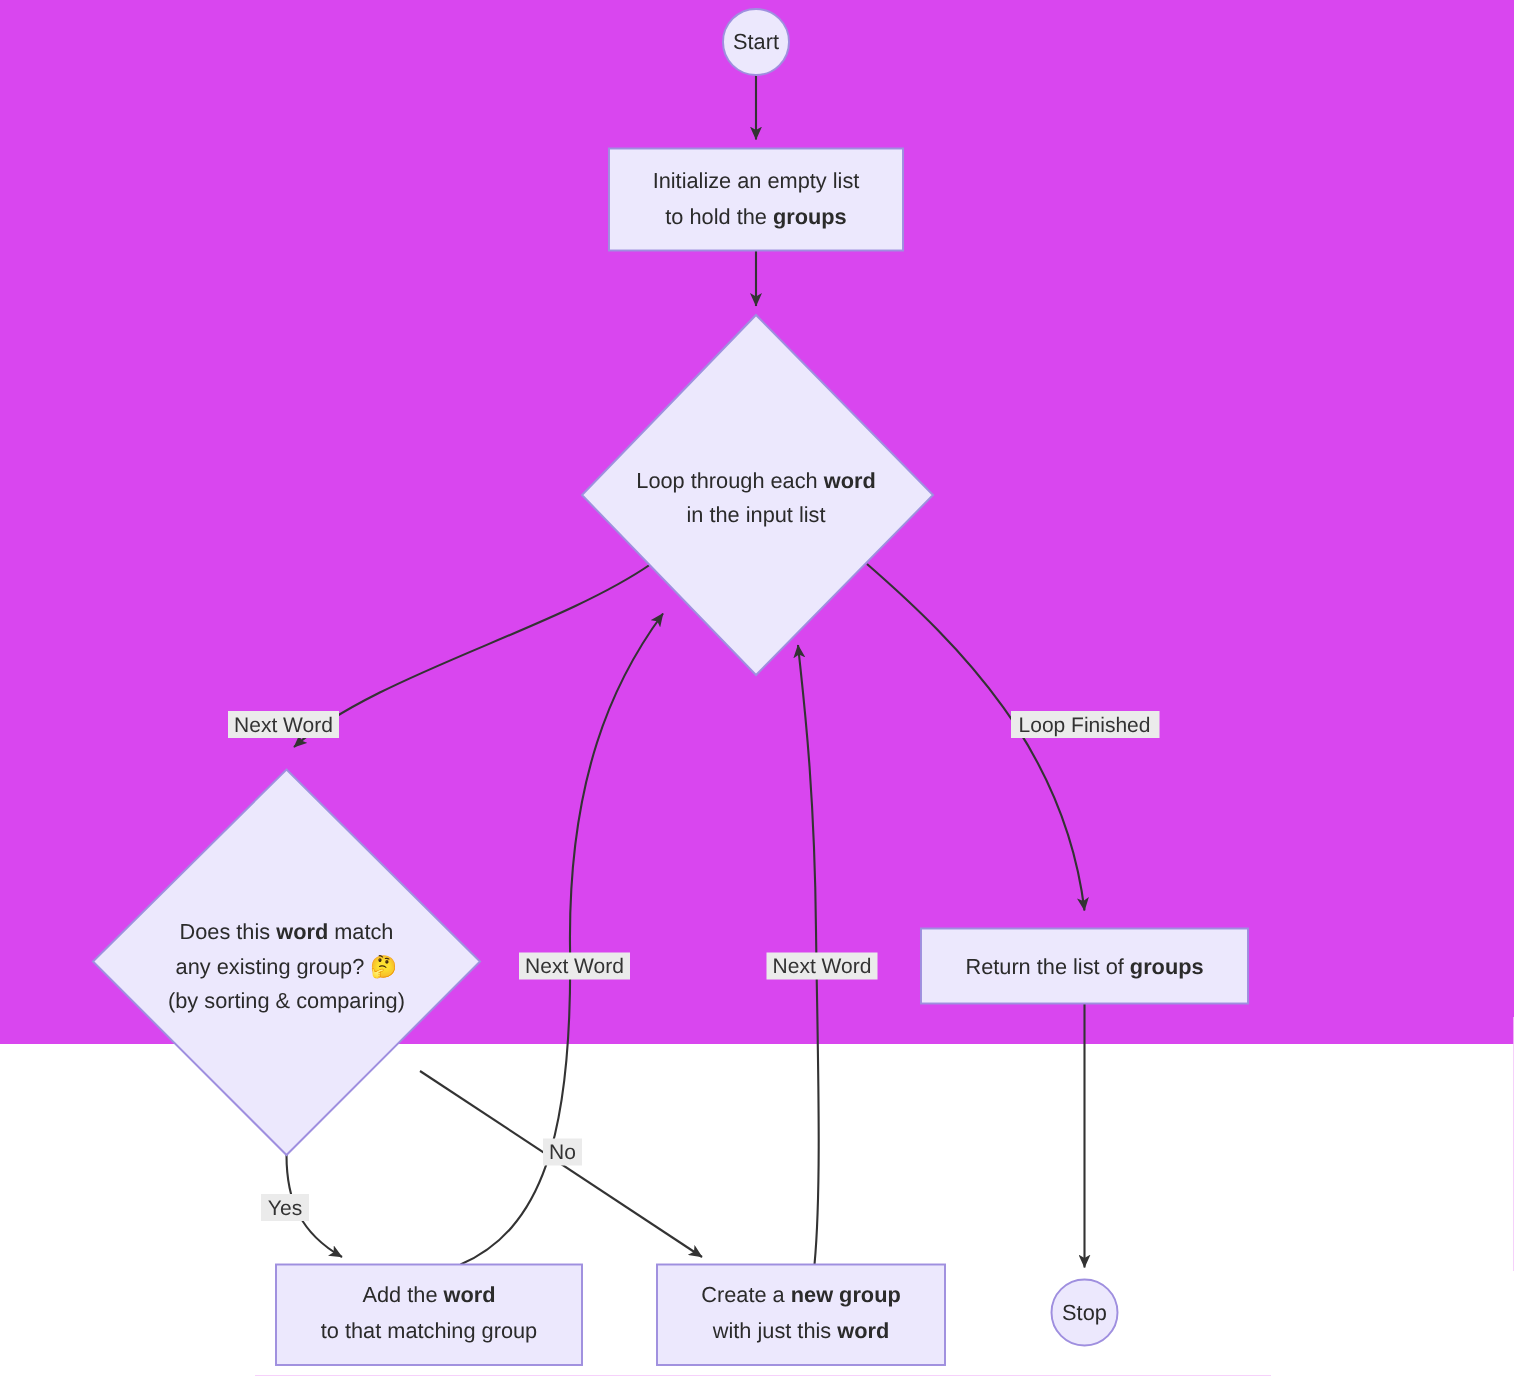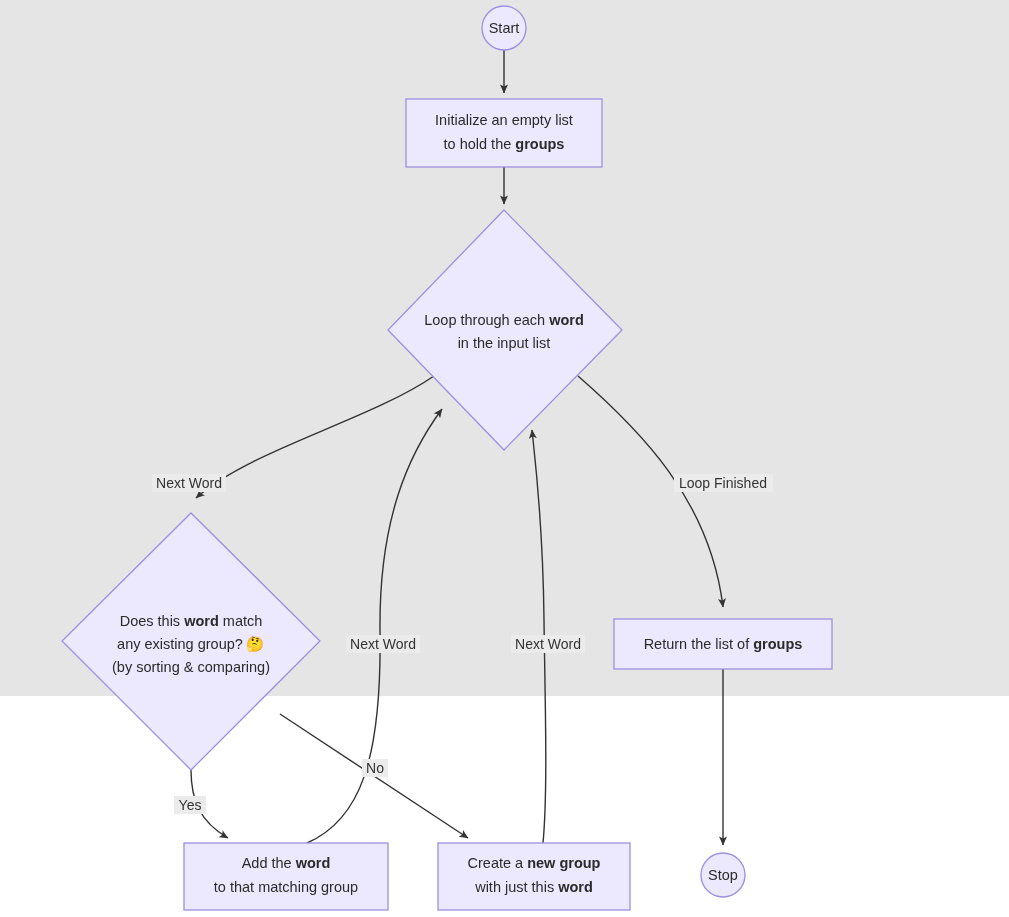--- a/index.html
+++ b/index.html
@@ -10,21 +10,21 @@
   body {
     width: 1009px;
     height: 917px;
     font-family: "Liberation Sans", sans-serif;
     overflow: hidden;
   }
   #flowchart-root {
     position: relative;
     width: 1009px;
     height: 696px;
-    background: #e5e5e5;
+    background: #d946ef;
   }
   svg.diagram {
     position: absolute;
     top: 0;
     left: 0;
     width: 1009px;
     height: 917px;
   }
   .node-shape {
     fill: #ece8fd;

